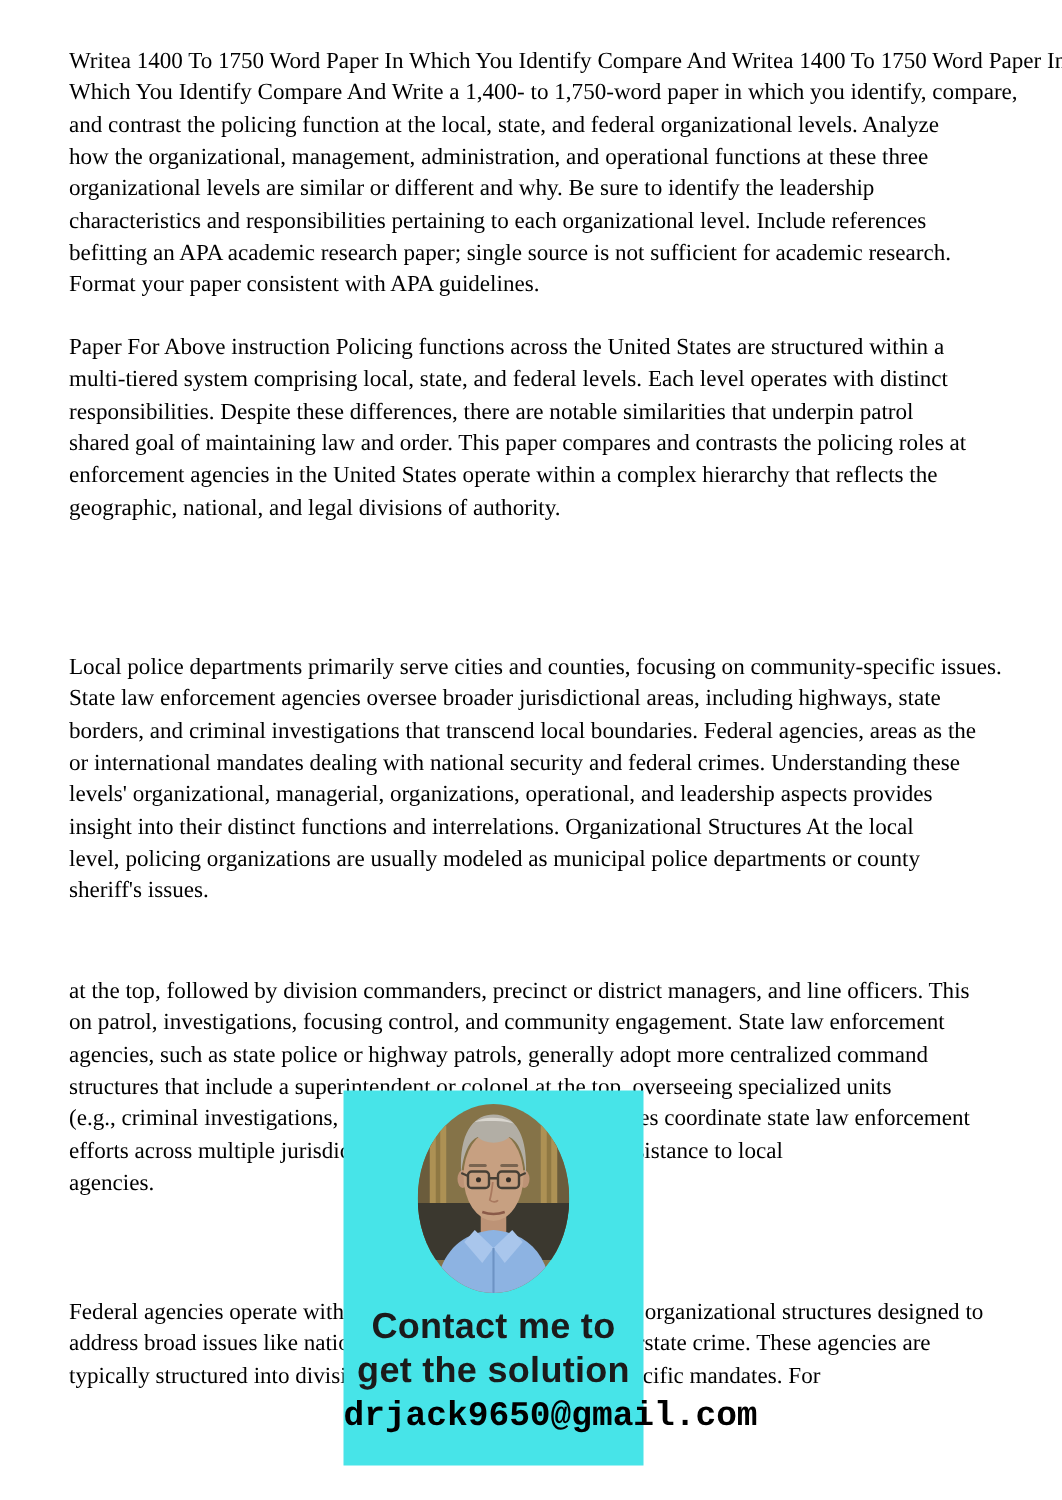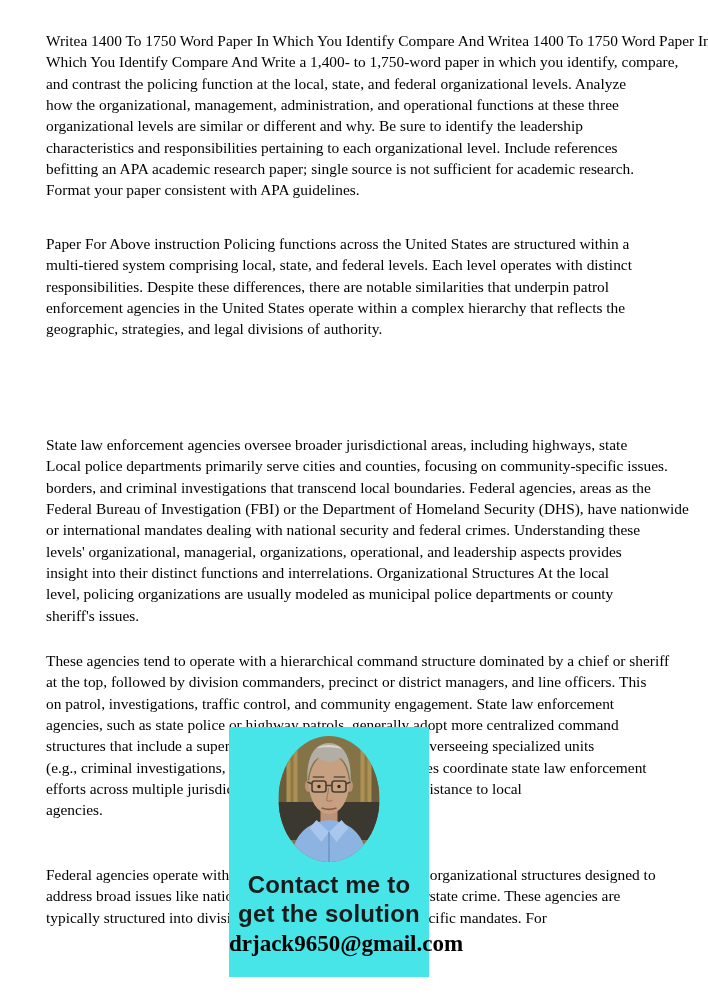--- a/index.html
+++ b/index.html
@@ -12,21 +12,21 @@
   }
   .para {
     position:absolute;
     left:46px;
     font-size:15.4px;
     line-height:21.35px;
     color:#000000;
   }
   .doc-line { white-space:pre; }
   .p0 { top:30px; }
-  .p1 { top:233px; }
+  .p1 { top:221px; }
   .p2 { top:434px; }
   .p3 { top:650px; }
   .p4 { top:864px; }
 
   .card {
     position:absolute;
     left:229px; top:727px;
     width:200px; height:250px;
   }
   .portrait {
@@ -45,21 +45,21 @@
     font-family:"Liberation Sans", sans-serif;
     font-weight:700;
     font-size:24px;
     line-height:29px;
     letter-spacing:0.2px;
   }
   .email {
     position:absolute;
     top:204px; left:0; right:0;
     text-align:left;
-    font-family:Liberation Serif, serif;
+    font-family:Liberation Mono, monospace;
     font-weight:700;
     font-size:23px;
   }
 </style>
 </head>
 <body>
 
 <div id="doc-body">
     <div class="para p0">
       <div class="doc-line">Writea 1400 To 1750 Word Paper In Which You Identify Compare And Writea 1400 To 1750 Word Paper In</div>
@@ -68,38 +68,37 @@
       <div class="doc-line">how the organizational, management, administration, and operational functions at these three</div>
       <div class="doc-line">organizational levels are similar or different and why. Be sure to identify the leadership</div>
       <div class="doc-line">characteristics and responsibilities pertaining to each organizational level. Include references</div>
       <div class="doc-line">befitting an APA academic research paper; single source is not sufficient for academic research.</div>
       <div class="doc-line">Format your paper consistent with APA guidelines.</div>
     </div>
     <div class="para p1">
       <div class="doc-line">Paper For Above instruction Policing functions across the United States are structured within a</div>
       <div class="doc-line">multi-tiered system comprising local, state, and federal levels. Each level operates with distinct</div>
       <div class="doc-line">responsibilities. Despite these differences, there are notable similarities that underpin patrol</div>
+      <div class="doc-line">shared goal of maintaining law and order. This paper compares and contrasts the policing roles at</div>
       <div class="doc-line">enforcement agencies in the United States operate within a complex hierarchy that reflects the</div>
-      <div class="doc-line">geographic, strategies, and legal divisions of authority.</div>
+      <div class="doc-line">geographic, national, and legal divisions of authority.</div>
     </div>
     <div class="para p2">
+      <div class="doc-line">Local police departments primarily serve cities and counties, focusing on community-specific issues.</div>
       <div class="doc-line">State law enforcement agencies oversee broader jurisdictional areas, including highways, state</div>
-      <div class="doc-line">Local police departments primarily serve cities and counties, focusing on community-specific issues.</div>
       <div class="doc-line">borders, and criminal investigations that transcend local boundaries. Federal agencies, areas as the</div>
-      <div class="doc-line">Federal Bureau of Investigation (FBI) or the Department of Homeland Security (DHS), have nationwide</div>
       <div class="doc-line">or international mandates dealing with national security and federal crimes. Understanding these</div>
       <div class="doc-line">levels' organizational, managerial, organizations, operational, and leadership aspects provides</div>
       <div class="doc-line">insight into their distinct functions and interrelations. Organizational Structures At the local</div>
       <div class="doc-line">level, policing organizations are usually modeled as municipal police departments or county</div>
       <div class="doc-line">sheriff's issues.</div>
     </div>
     <div class="para p3">
-      <div class="doc-line">These agencies tend to operate with a hierarchical command structure dominated by a chief or sheriff</div>
       <div class="doc-line">at the top, followed by division commanders, precinct or district managers, and line officers. This</div>
-      <div class="doc-line">on patrol, investigations, traffic control, and community engagement. State law enforcement</div>
+      <div class="doc-line">on patrol, investigations, focusing control, and community engagement. State law enforcement</div>
       <div class="doc-line">agencies, such as state police or highway patrols, generally adopt more centralized command</div>
       <div class="doc-line">structures that include a superintendent or colonel at the top, overseeing specialized units</div>
       <div class="doc-line">(e.g., criminal investigations, forensics, SWAT). These agencies coordinate state law enforcement</div>
       <div class="doc-line">efforts across multiple jurisdictions, providing support and assistance to local</div>
       <div class="doc-line">agencies.</div>
     </div>
     <div class="para p4">
       <div class="doc-line">Federal agencies operate with highly formalized and complex organizational structures designed to</div>
       <div class="doc-line">address broad issues like national security, terrorism, and interstate crime. These agencies are</div>
       <div class="doc-line">typically structured into divisions and branches, each with specific mandates. For</div>

